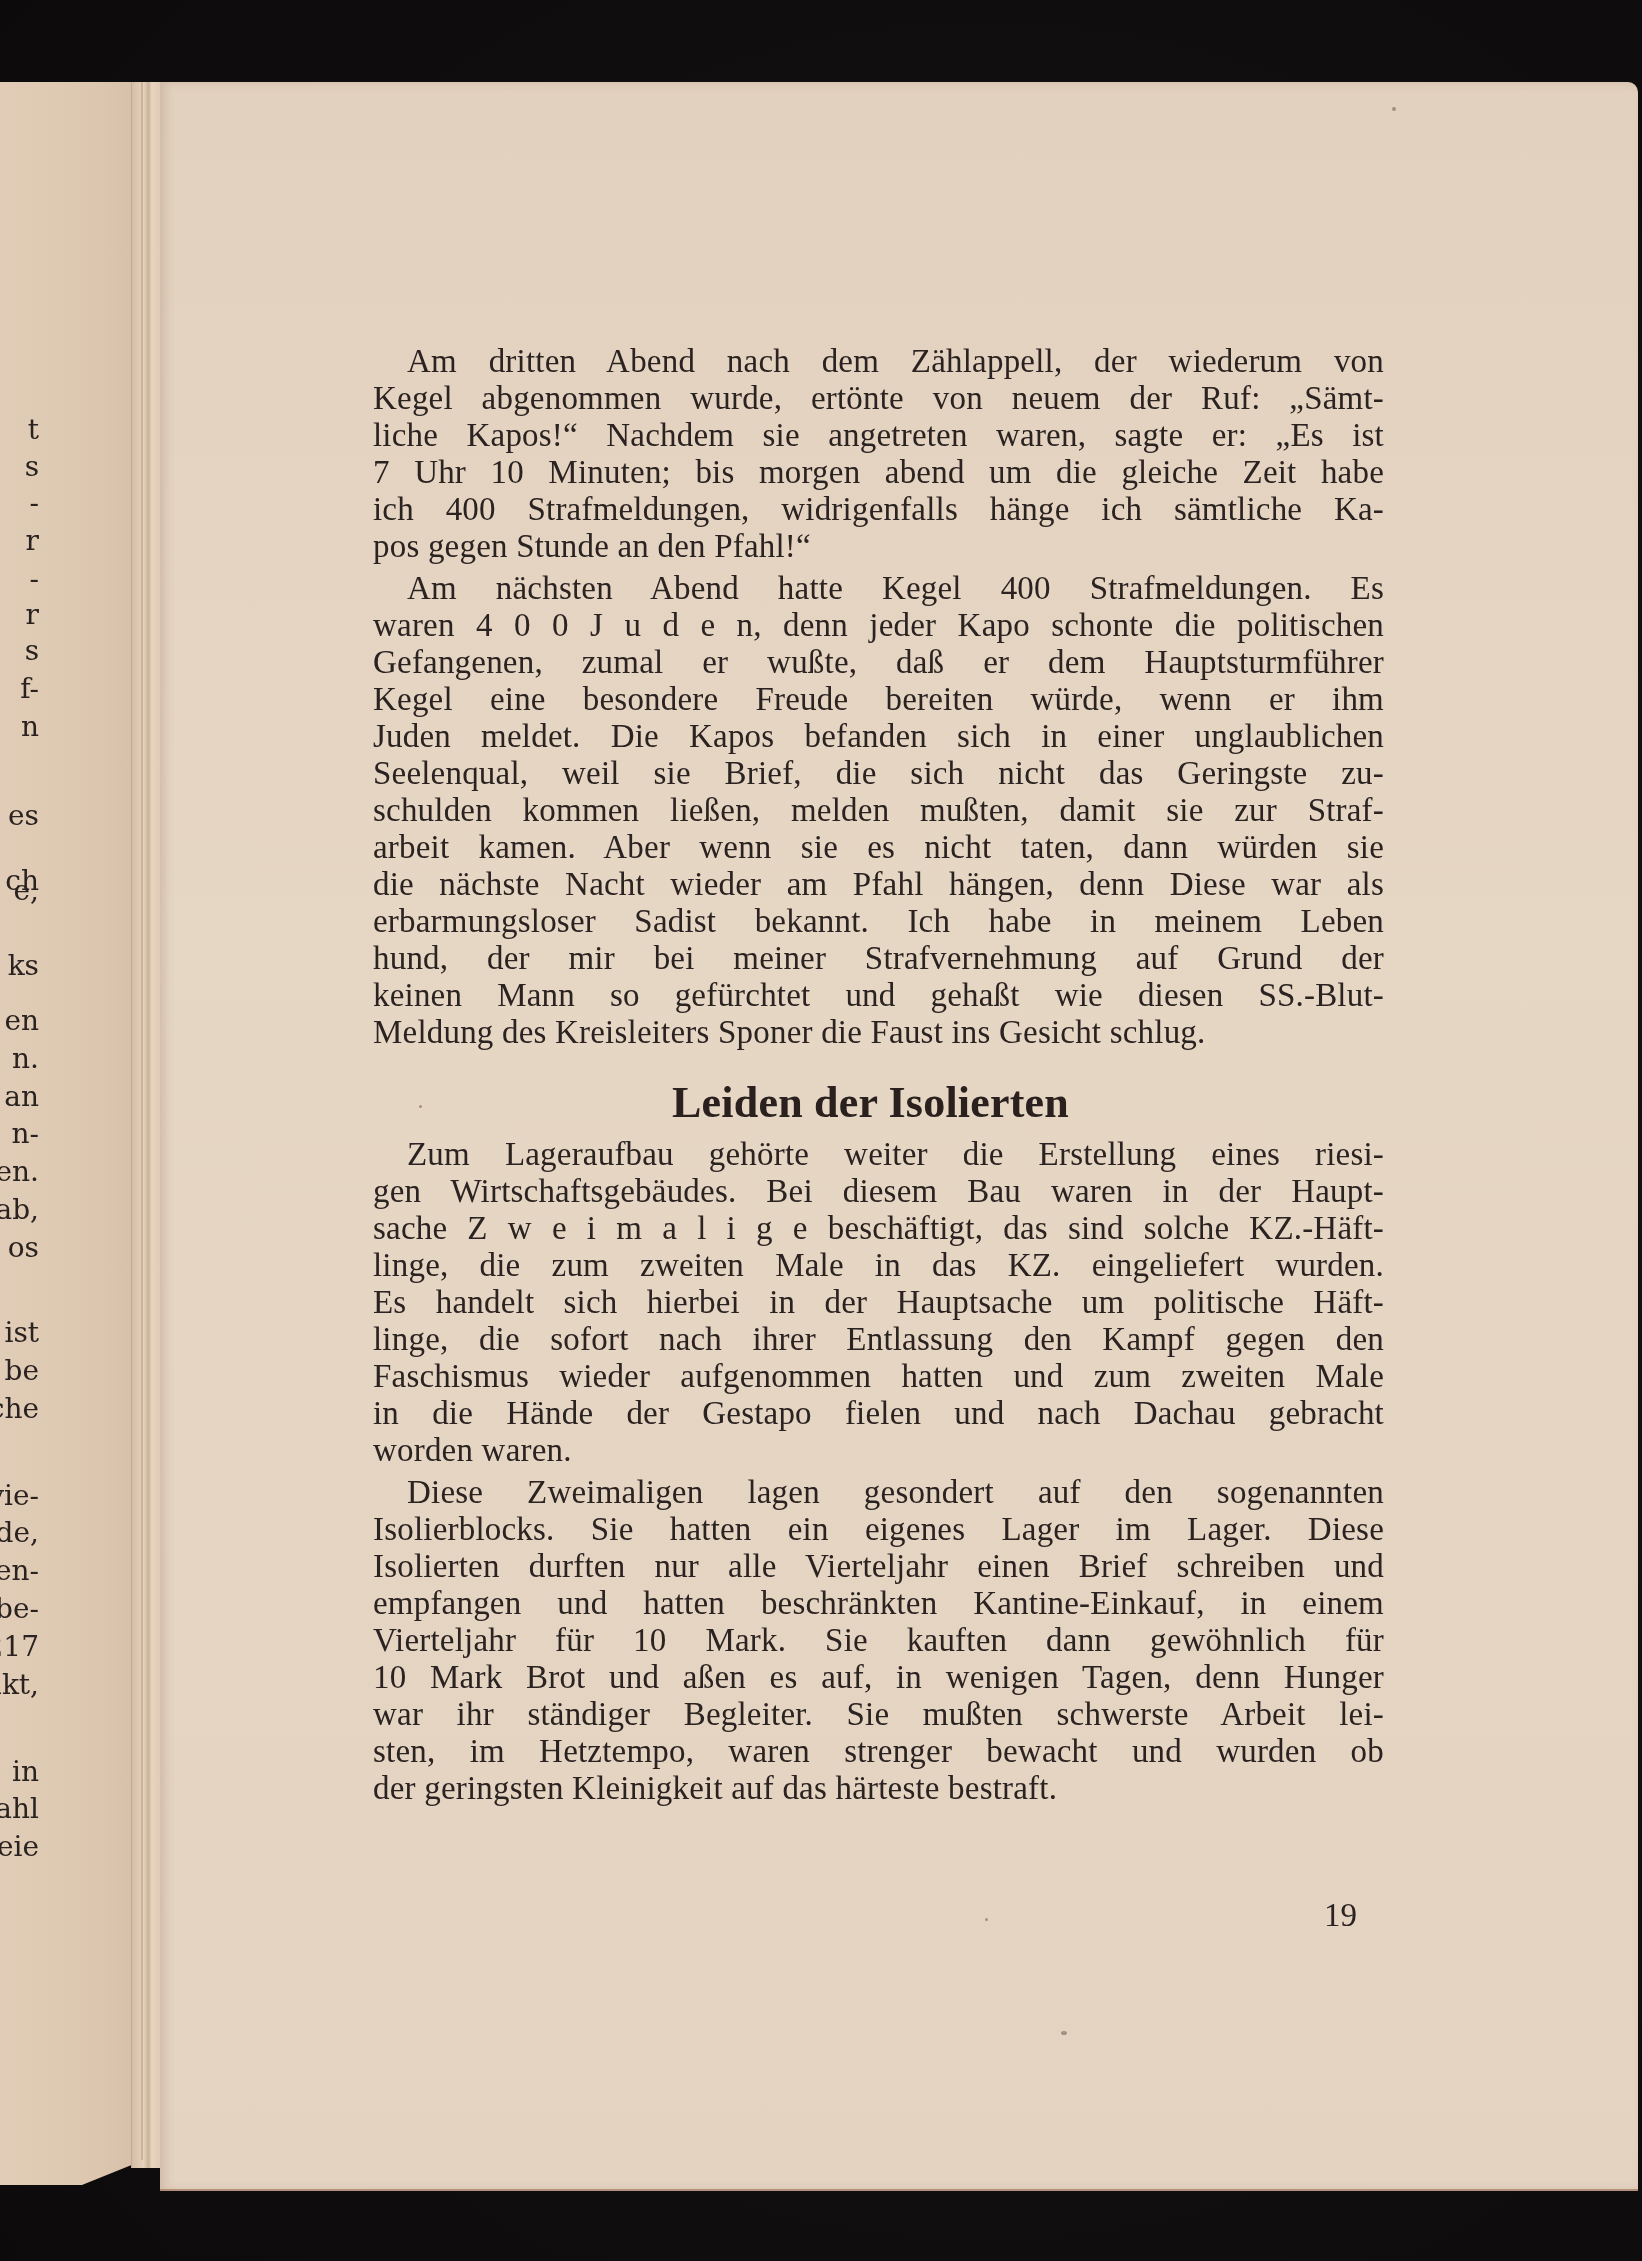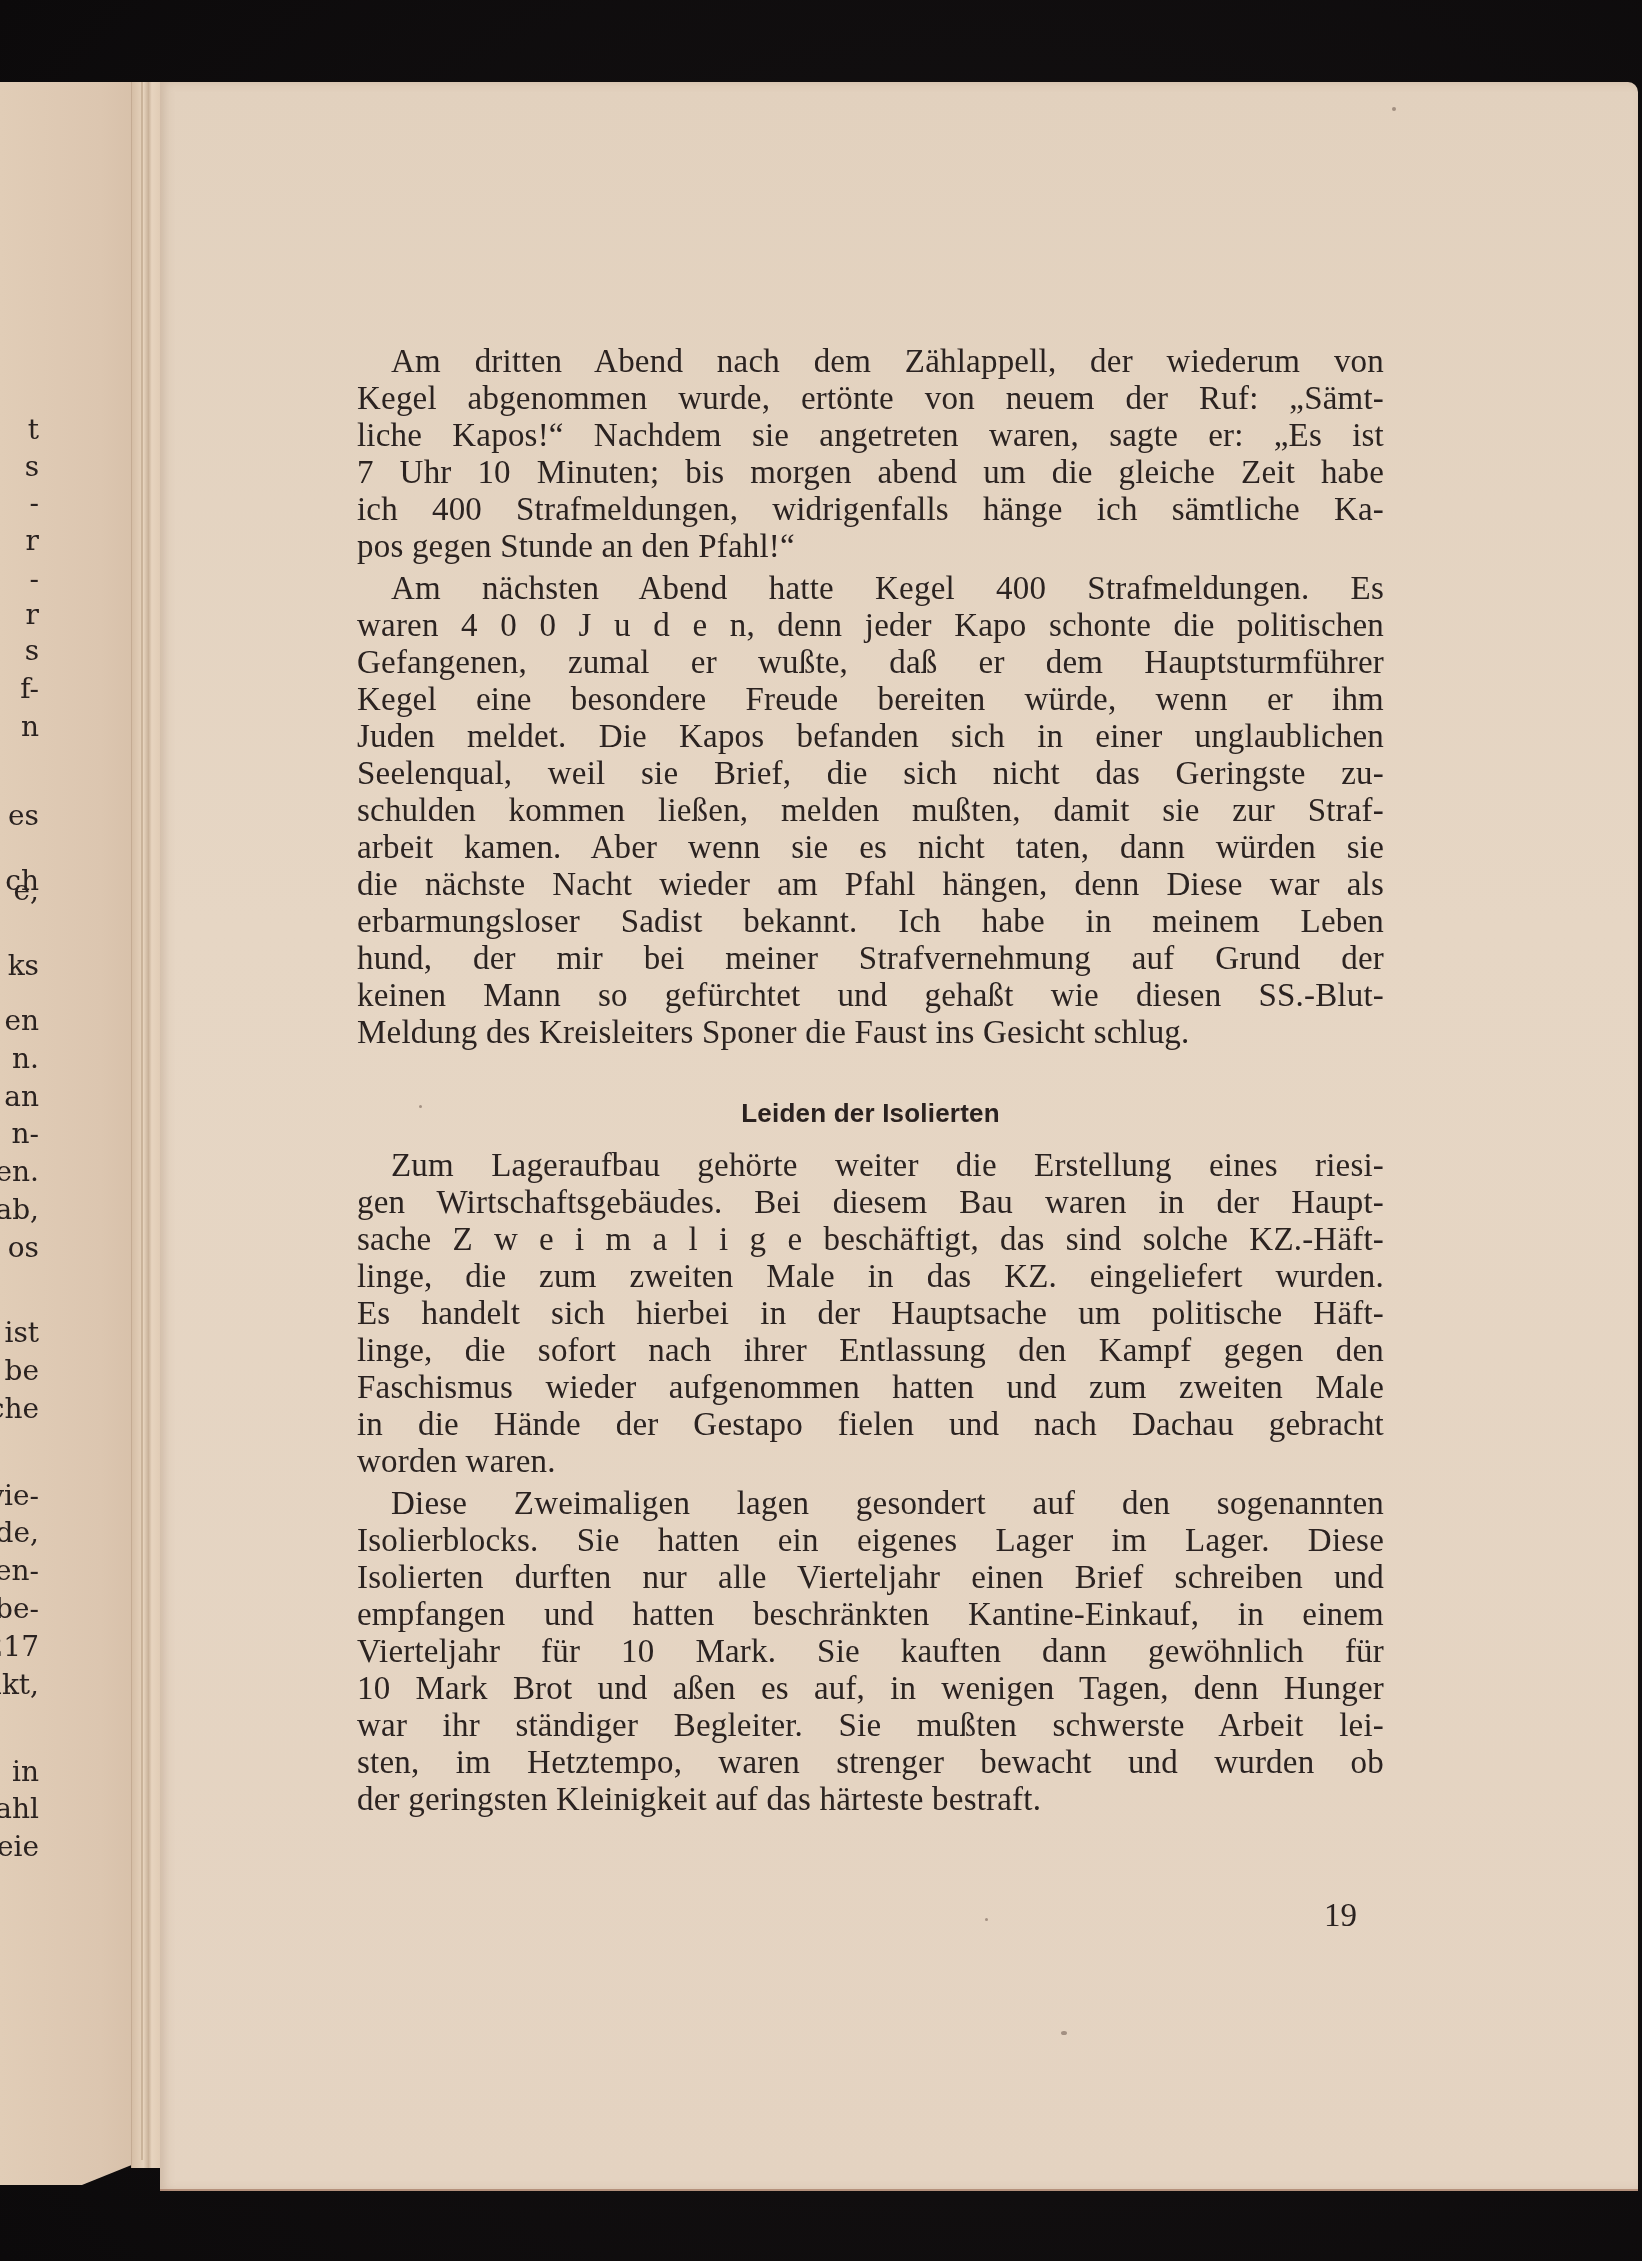--- a/index.html
+++ b/index.html
@@ -87,42 +87,42 @@
     left: 197px;
     top: 261px;
     width: 1027px;
     font-family: "Liberation Serif", "DejaVu Serif", serif;
     color: #2b2321;
     font-size: 33px;
     line-height: 37px;
     letter-spacing: 0.2px;
   }
   .para {
-    margin: 0 0 5px 0;
+    margin: 0 0 5px 16px;
     text-align: justify;
     text-align-last: justify;
   }
   .para .line {
     display: block;
     text-align: justify;
     text-align-last: justify;
     white-space: nowrap;
   }
   .para .line.indent {
     padding-left: 34px;
   }
   .para .line.last {
     text-align-last: left;
   }
   .heading {
-    font-family: Liberation Sans, sans-serif;
+    font-family: Liberation Serif, serif;
     font-weight: bold;
-    font-size: 26px;
+    font-size: 44px;
     text-align: center;
-    margin: 44px 0 15px 0;
+    margin: 33px 0 15px 0;
     letter-spacing: 0.2px;
     color: #2a211f;
   }
   .page-number {
     position: absolute;
     left: 1164px;
     top: 1815px;
     font-family: "Liberation Serif", "DejaVu Serif", serif;
     font-size: 33px;
     color: #2b2321;

